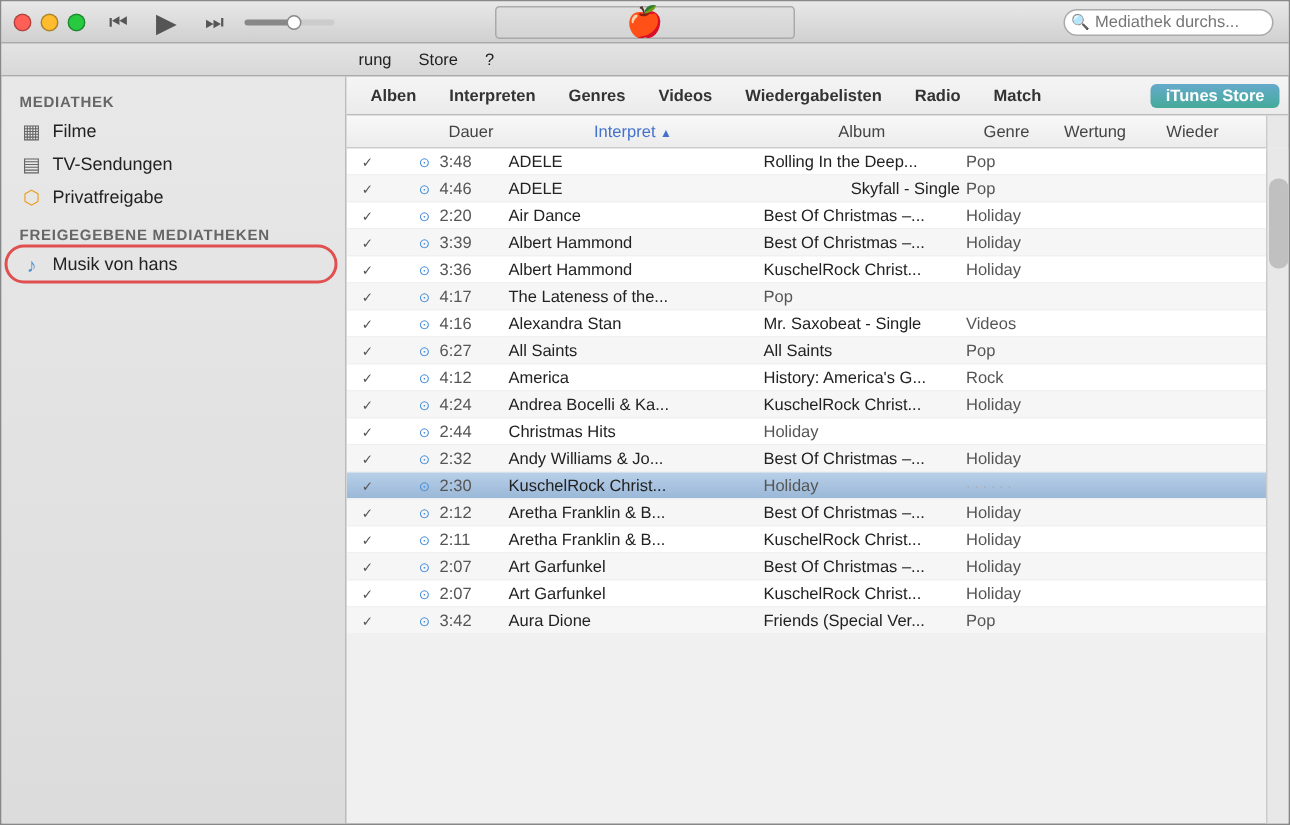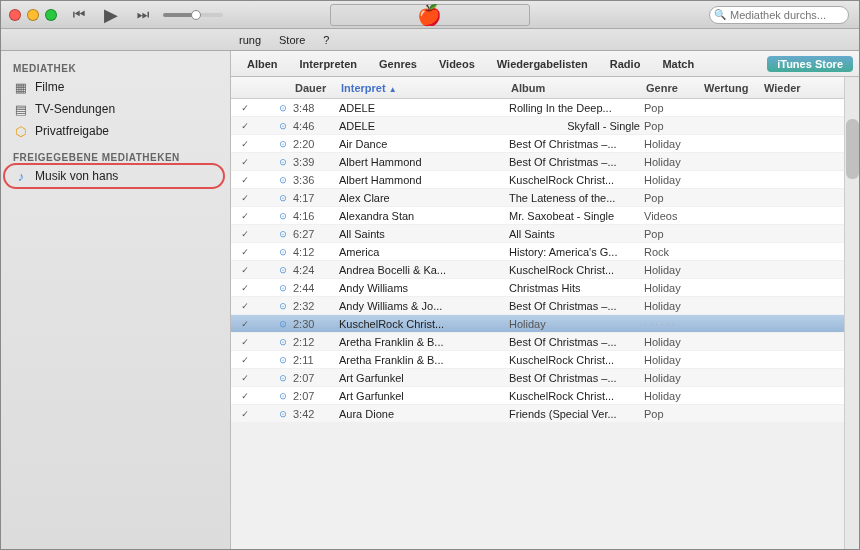--- a/index.html
+++ b/index.html
@@ -337,21 +337,21 @@
         <div class="nav-tab">Videos</div>
         <div class="nav-tab">Wiedergabelisten</div>
         <div class="nav-tab">Radio</div>
         <div class="nav-tab">Match</div>
         <div class="itunes-store-tab">iTunes Store</div>
       </div>
 
       <div class="tracklist-container">
 
         <div style="display:flex;">
-          <div style="flex:1; display:grid; grid-template-columns:20px 20px 16px 46px 170px 135px 58px 60px 70px; background:linear-gradient(to bottom,#f8f8f8,#ececec); border-bottom:1px solid #ccc; height:22px; align-items:center; padding:0 4px; font-size:11px; font-weight:bold; color:#444;">
+          <div style="flex:1; display:grid; grid-template-columns:20px 20px 16px 46px 170px 135px 58px 60px 70px; background:linear-gradient(to bottom,#f8f8f8,#ececec); border-bottom:1px solid #ccc; height:22px; align-items:center; padding:0 4px; font-size:11px; font-weight:normal; color:#444;text-align:center;">
             <div class="col-header"></div>
             <div class="col-header"></div>
             <div class="col-header"></div>
             <div class="col-header">Dauer</div>
             <div class="col-header sorted">
               <span>Interpret</span>
               <span class="sort-arrow"> ▲</span>
             </div>
             <div class="col-header">Album</div>
             <div class="col-header">Genre</div>
@@ -417,21 +417,20 @@
     <span style="padding:0 2px;overflow:hidden;white-space:nowrap;">KuschelRock Christ...</span>
     <span style="padding:0 2px;overflow:hidden;white-space:nowrap;color:#555;">Holiday</span>
     <span style="padding:0 2px;overflow:hidden;white-space:nowrap;color:#aaa;font-size:9px;"></span>
     <span style="padding:0 2px;overflow:hidden;white-space:nowrap;color:#aaa;"></span>
   </div>
               <div style="display: grid; grid-template-columns: 20px 20px 16px 46px 170px 135px 58px 60px 70px; height: 18px; align-items: center; padding: 0px 4px; border-bottom: 1px solid rgb(240, 240, 240); font-size: 11px; color: rgb(34, 34, 34); background: rgb(246, 246, 246);">
     <span style="text-align:center;color:#555;font-size:9px;">✓</span>
     <span style="text-align:center;color:#666;font-size:9px;"></span>
     <span style="text-align:center;color:#4a90d9;font-size:9px;">⊙</span>
     <span style="padding:0 2px;overflow:hidden;white-space:nowrap;color:#555;">4:17</span>
-    <span style="padding:0 2px;overflow:hidden;white-space:nowrap;">Alex Clare</span>
     <span style="padding:0 2px;overflow:hidden;white-space:nowrap;">The Lateness of the...</span>
     <span style="padding:0 2px;overflow:hidden;white-space:nowrap;color:#555;">Pop</span>
     <span style="padding:0 2px;overflow:hidden;white-space:nowrap;color:#aaa;font-size:9px;"></span>
     <span style="padding:0 2px;overflow:hidden;white-space:nowrap;color:#aaa;"></span>
   </div>
               <div style="display: grid; grid-template-columns: 20px 20px 16px 46px 170px 135px 58px 60px 70px; height: 18px; align-items: center; padding: 0px 4px; border-bottom: 1px solid rgb(240, 240, 240); font-size: 11px; color: rgb(34, 34, 34); background: rgb(255, 255, 255);">
     <span style="text-align:center;color:#555;font-size:9px;">✓</span>
     <span style="text-align:center;color:#666;font-size:9px;"></span>
     <span style="text-align:center;color:#4a90d9;font-size:9px;">⊙</span>
     <span style="padding:0 2px;overflow:hidden;white-space:nowrap;color:#555;">4:16</span>
@@ -472,21 +471,20 @@
     <span style="padding:0 2px;overflow:hidden;white-space:nowrap;">KuschelRock Christ...</span>
     <span style="padding:0 2px;overflow:hidden;white-space:nowrap;color:#555;">Holiday</span>
     <span style="padding:0 2px;overflow:hidden;white-space:nowrap;color:#aaa;font-size:9px;"></span>
     <span style="padding:0 2px;overflow:hidden;white-space:nowrap;color:#aaa;"></span>
   </div>
               <div style="display: grid; grid-template-columns: 20px 20px 16px 46px 170px 135px 58px 60px 70px; height: 18px; align-items: center; padding: 0px 4px; border-bottom: 1px solid rgb(240, 240, 240); font-size: 11px; color: rgb(34, 34, 34); background: rgb(255, 255, 255);">
     <span style="text-align:center;color:#555;font-size:9px;">✓</span>
     <span style="text-align:center;color:#666;font-size:9px;"></span>
     <span style="text-align:center;color:#4a90d9;font-size:9px;">⊙</span>
     <span style="padding:0 2px;overflow:hidden;white-space:nowrap;color:#555;">2:44</span>
-    <span style="padding:0 2px;overflow:hidden;white-space:nowrap;">Andy Williams</span>
     <span style="padding:0 2px;overflow:hidden;white-space:nowrap;">Christmas Hits</span>
     <span style="padding:0 2px;overflow:hidden;white-space:nowrap;color:#555;">Holiday</span>
     <span style="padding:0 2px;overflow:hidden;white-space:nowrap;color:#aaa;font-size:9px;"></span>
     <span style="padding:0 2px;overflow:hidden;white-space:nowrap;color:#aaa;"></span>
   </div>
               <div style="display: grid; grid-template-columns: 20px 20px 16px 46px 170px 135px 58px 60px 70px; height: 18px; align-items: center; padding: 0px 4px; border-bottom: 1px solid rgb(240, 240, 240); font-size: 11px; color: rgb(34, 34, 34); background: rgb(246, 246, 246);">
     <span style="text-align:center;color:#555;font-size:9px;">✓</span>
     <span style="text-align:center;color:#666;font-size:9px;"></span>
     <span style="text-align:center;color:#4a90d9;font-size:9px;">⊙</span>
     <span style="padding:0 2px;overflow:hidden;white-space:nowrap;color:#555;">2:32</span>

